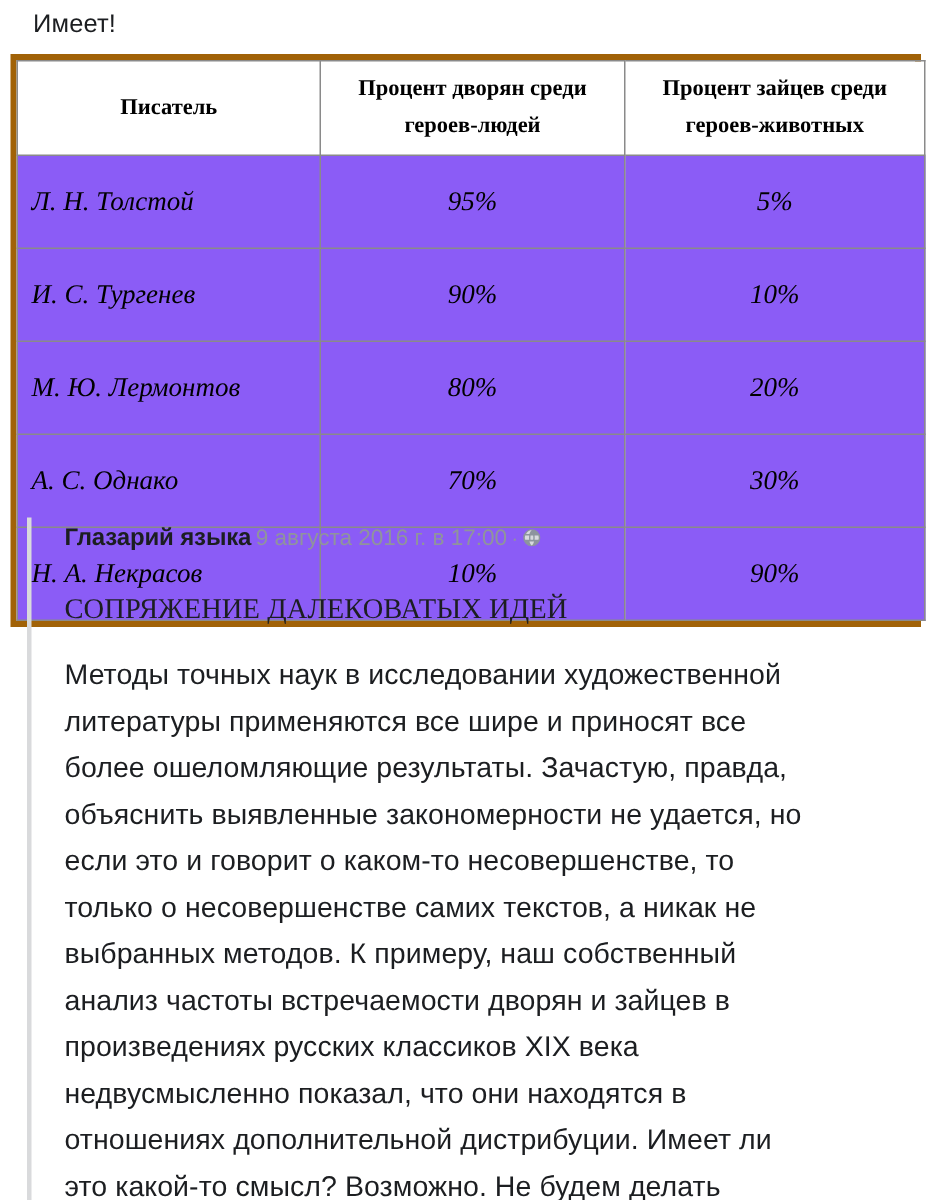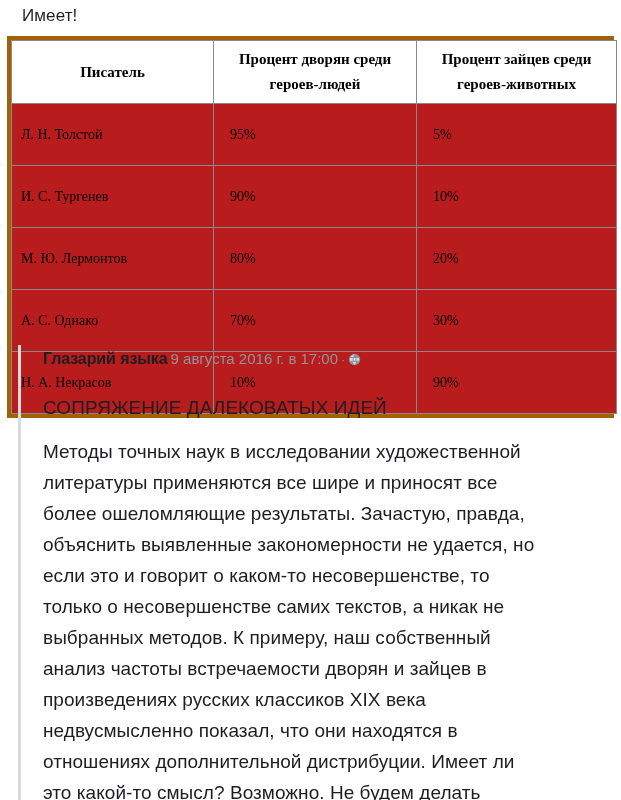--- a/index.html
+++ b/index.html
@@ -58,28 +58,29 @@
     height: 56px;
     padding: 3px 6px;
     text-align: center;
     vertical-align: middle;
     background: #ffffff;
   }
   table.data-table thead th .hdr-l1 { display: block; }
   table.data-table thead th .hdr-l2 { display: block; }
 
   table.data-table tbody td {
-    font-size: 14px;
+    font-size: 18px;
     height: 29px;
     padding: 0 0 0 9px;
     vertical-align: middle;
-    background: #b91c1c;
+    background: #8b5cf6;
+    font-style: italic;
   }
   table.data-table tbody td.num {
-    text-align: left;
+    text-align: center;
     padding: 16px;
   }
 
   
   .post {
     position: absolute;
     left: 18px;
     top: 345px;
     width: 595px;
     border-left: 3px solid #d9dadc;
@@ -122,20 +123,21 @@
     margin-top: 22px;
     font-size: 19px;
     line-height: 31px;
     color: #1c1e21;
     letter-spacing: 0.05px;
   }
   .post-title {
     font-size: 19px;
     line-height: 31px;
     margin-bottom: 13px;
+    font-family: Liberation Serif, serif;
   }
   .post-paragraph {
     font-size: 19px;
     line-height: 31px;
     max-width: 500px;
   }
 </style>
 </head>
 <body>
 

